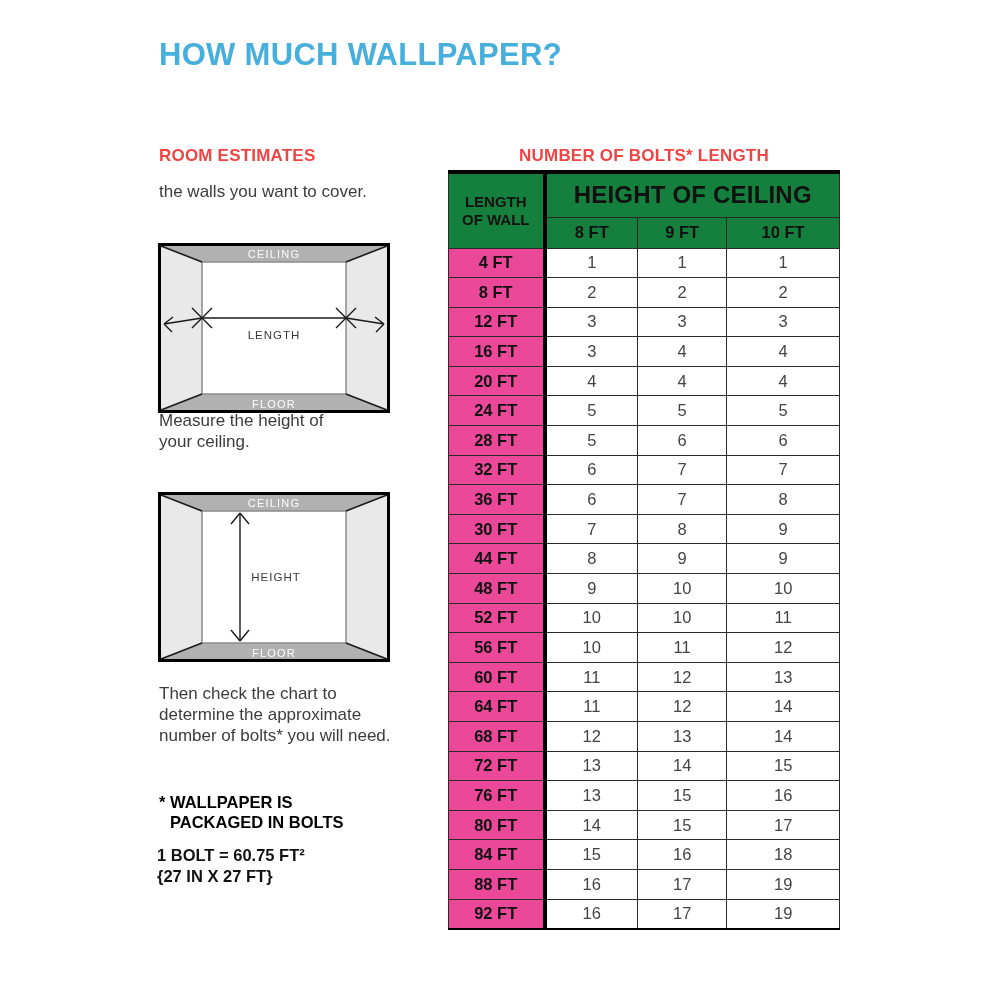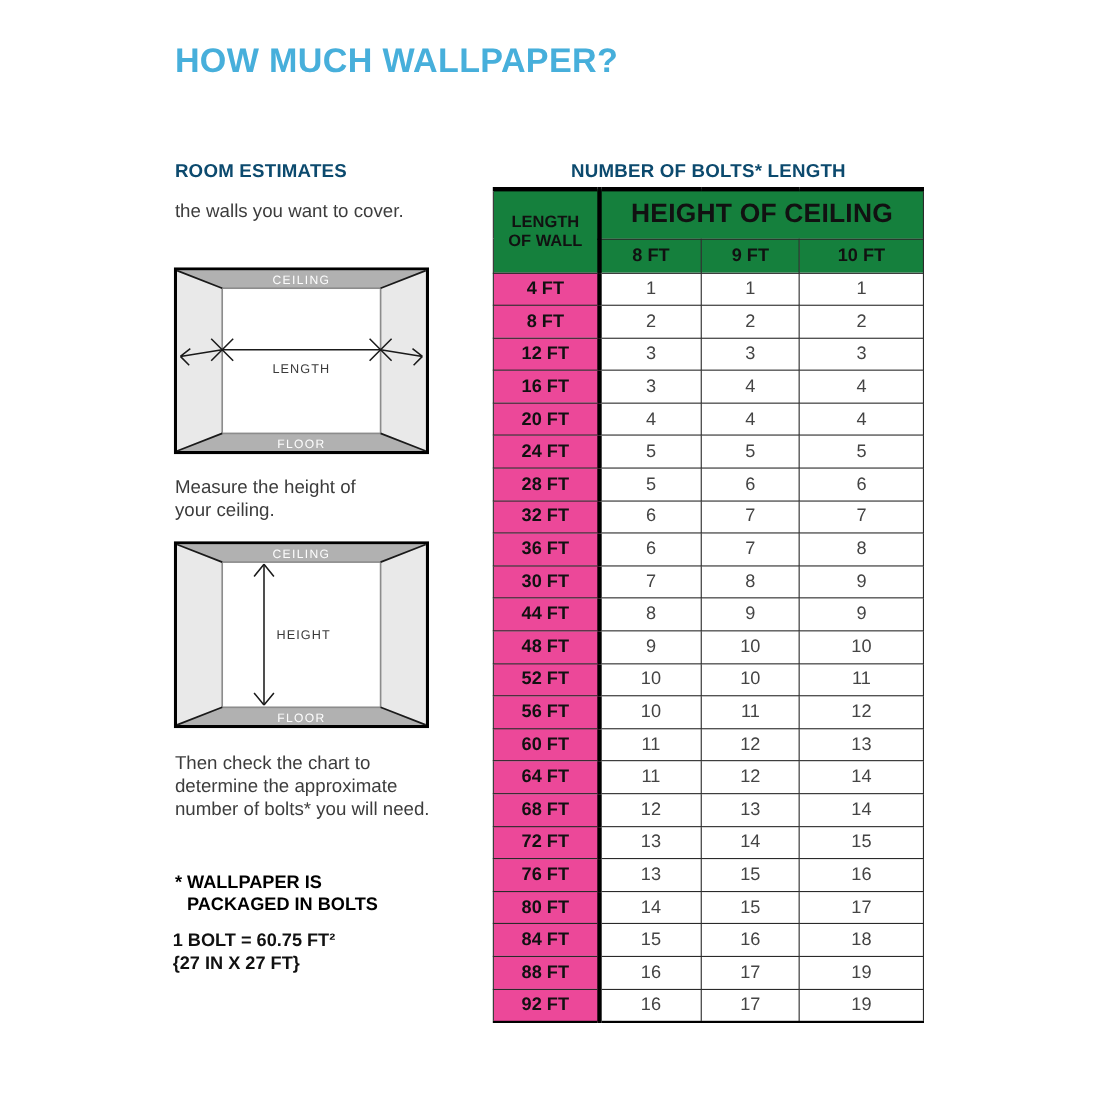--- a/index.html
+++ b/index.html
@@ -16,34 +16,34 @@
     position: absolute;
     left: 159px; top: 37px;
     font-size: 31px;
     font-weight: bold;
     color: #47AFDB;
     letter-spacing: 0.3px;
   }
   .section-heading {
     font-size: 17px;
     font-weight: bold;
-    color: #0c4a6e;
+    color: #ef4444;
     letter-spacing: 0.2px;
   }
   .left-heading { position: absolute; left: 159px; top: 146px; }
   .step-text {
     position: absolute;
     left: 159px;
     font-size: 17px;
     color: #3c3c3c;
     line-height: 21px;
   }
   .step-text .line { display: block; }
   .step1 { top: 181px; }
-  .step2 { top: 432px; }
+  .step2 { top: 410px; }
   .step3 { top: 683px; }
   .footnote {
     position: absolute;
     left: 159px; top: 792px;
     font-size: 16.5px;
     font-weight: bold;
     color: #000000;
     line-height: 20px;
   }
   .footnote .line { display: block; }

